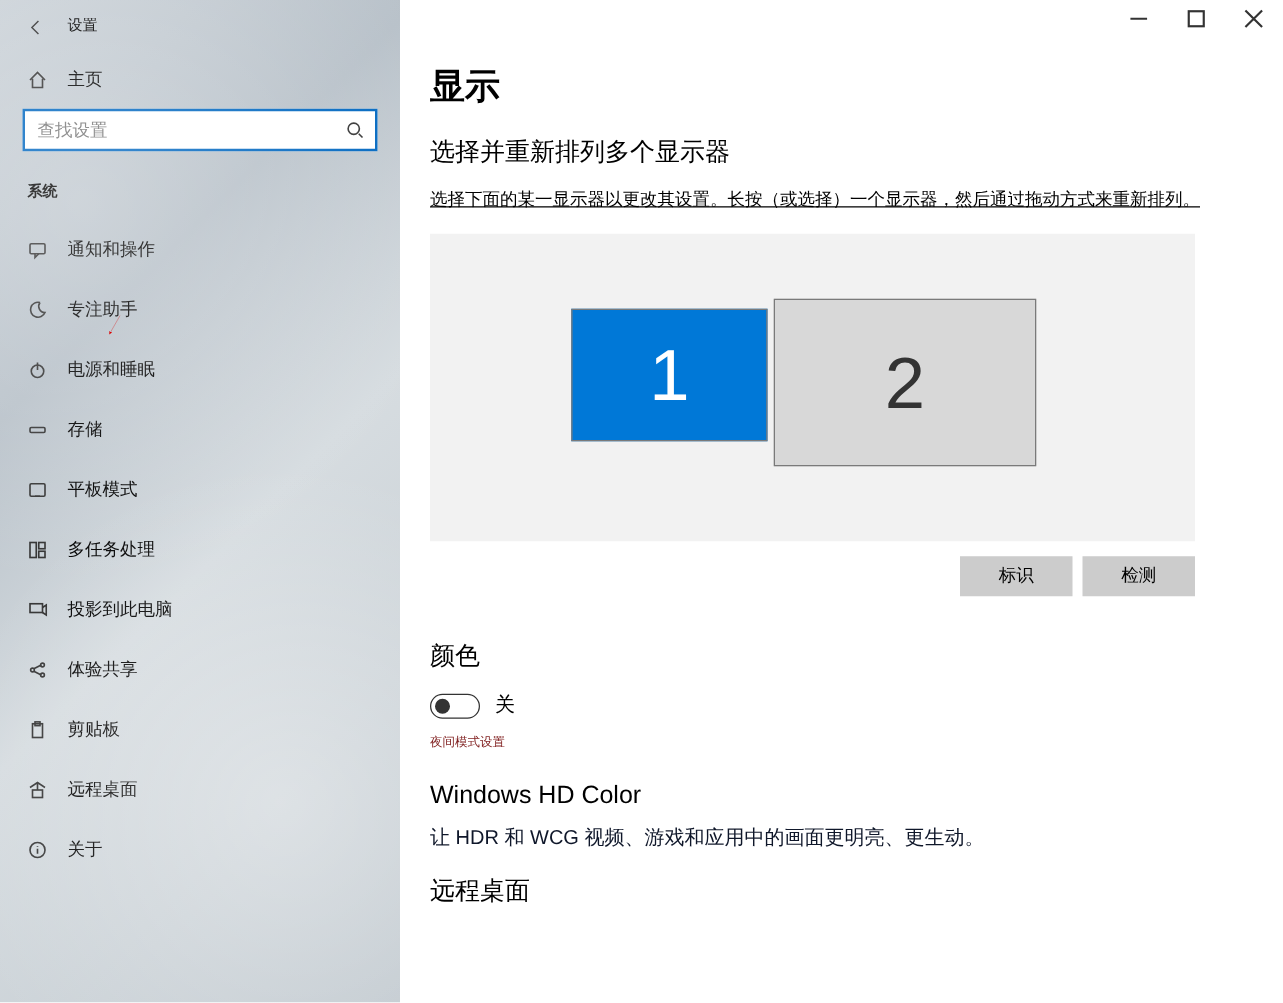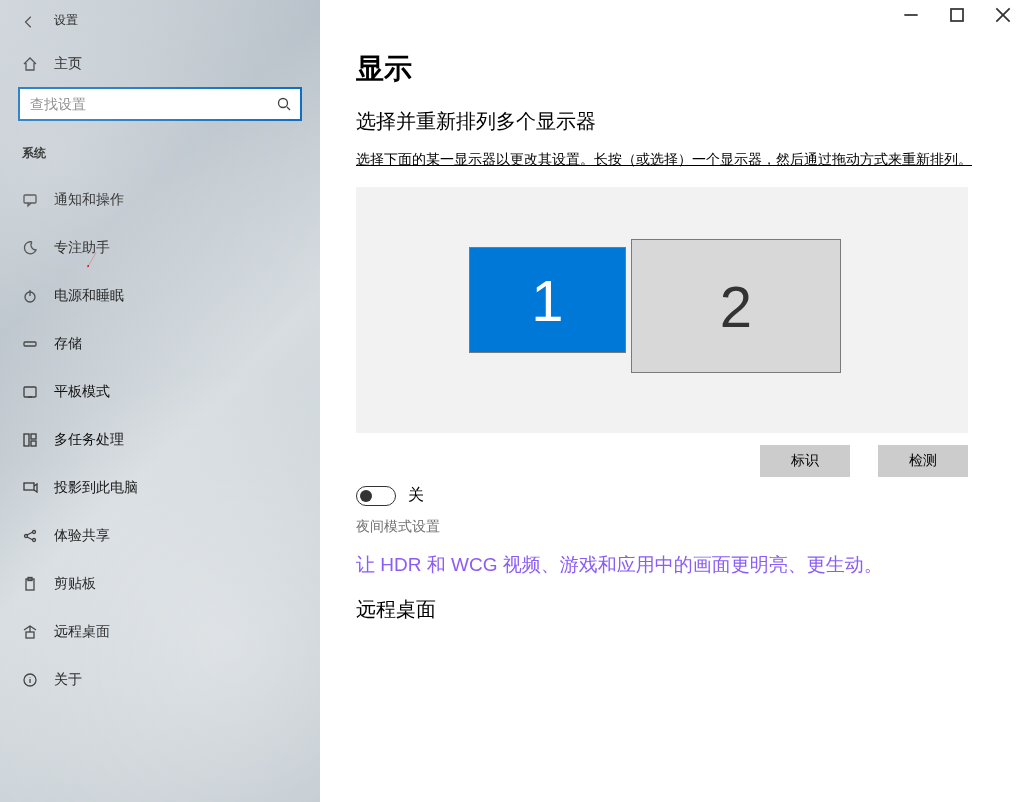--- a/index.html
+++ b/index.html
@@ -22,42 +22,42 @@
   .icon { width:16px; height:16px; flex:0 0 16px; display:flex; align-items:center; justify-content:center; }
   .search-wrap { padding:0 18px 18px 18px; }
   .search {
     width:100%; height:34px; border:2px solid #0067c0; background:#fff;
     display:flex; align-items:center; padding:0 8px;
   }
   .search input { flex:1; border:none; outline:none; font-size:14px; background:transparent; color:#555; }
   .cat { font-size:12px; font-weight:600; padding:6px 22px 14px 22px; }
   .nav { display:flex; flex-direction:column; }
   .nav-item { display:flex; align-items:center; gap:16px; height:48px; padding:0 22px; font-size:14px; cursor:default; }
-  .content { flex:1; height:100%; overflow:hidden; position:relative; background:#fff; padding:0 36px; }
+  .content { flex:1; height:100%; overflow:hidden; position:relative; background:#fff; padding:0 24px; }
   .win-controls { position:absolute; top:0; right:0; display:flex; }
   .win-btn { width:46px; height:30px; display:flex; align-items:center; justify-content:center; }
   h1 { font-weight:600; font-size:28px; margin:50px 0 20px 0; }
   h2 { font-weight:400; font-size:20px; margin:12px 0 16px 0; }
   .desc { font-size:14px; margin:0 0 18px 0;text-decoration:underline; }
   .displays {
     width:612px; height:246px; background:#f2f2f2; position:relative;
   }
   .disp { position:absolute; display:flex; align-items:center; justify-content:center;
           font-size:58px; font-weight:300; color:#fff; border:1px solid #7a7a7a; }
   .disp1 { left:113px; top:60px; width:157px; height:106px; background:#0078d7; }
   .disp2 { left:275px; top:52px; width:210px; height:134px; background:#d8d8d8; color:#333; }
   .btn-row { width:612px; display:flex; justify-content:flex-end; gap:8px; margin-top:12px; }
-  .gbtn { width:90px; height:32px; background:#ccc; border:none; font-size:14px; cursor:default;margin-left:20px; }
+  .gbtn { width:90px; height:32px; background:#ccc; border:none; font-size:14px; cursor:default; }
   .toggle-row { display:flex; align-items:center; gap:12px; margin:8px 0 12px 0; }
   .toggle { width:40px; height:20px; border:1px solid #333; border-radius:10px; position:relative; background:#fff; }
   .toggle::after { content:""; position:absolute; left:3px; top:3px; width:12px; height:12px; background:#333; border-radius:50%; }
-  .link { color:#737373; font-size:14px; margin:8px 0 16px 0; display:block; }
+  .link { color:#7f1d1d; font-size:10px; margin:8px 0 16px 0; display:block; }
   .sub { font-size:14px; margin-bottom:4px; }
   .hd-title { font-size:20px; font-weight:400; margin:24px 0 12px 0; }
-  .hd-desc { font-size:19px; color:#8b5cf6; margin-bottom:8px; }
+  .hd-desc { font-size:16px; color:#0f172a; margin-bottom:8px; }
   svg { width:16px; height:16px; stroke:#333; stroke-width:1.3; fill:none; }
   .arrow-annot { position:absolute; left:84px; top:252px; pointer-events:none; z-index:5; }
 </style>
 </head>
 <body>
 
 <div class="sidebar">
   <div class="topbar">
     <span class="back">
       <svg viewBox="0 0 16 16">
@@ -229,22 +229,24 @@
   <div class="displays">
     <div class="disp disp1">1</div>
     <div class="disp disp2">2</div>
   </div>
 
   <div class="btn-row">
     <button class="gbtn">标识</button>
     <button class="gbtn">检测</button>
   </div>
 
+  <h2 style="margin-top:34px">颜色</h2>
   <div class="toggle-row">
     <div class="toggle"></div>
     <span>关</span>
   </div>
   <a class="link">夜间模式设置</a>
 
+  <div class="hd-title">Windows HD Color</div>
   <div class="hd-desc">让 HDR 和 WCG 视频、游戏和应用中的画面更明亮、更生动。</div>
 
   <h2 style="margin-top:18px">远程桌面</h2>
 </div>
 
 </body></html>

